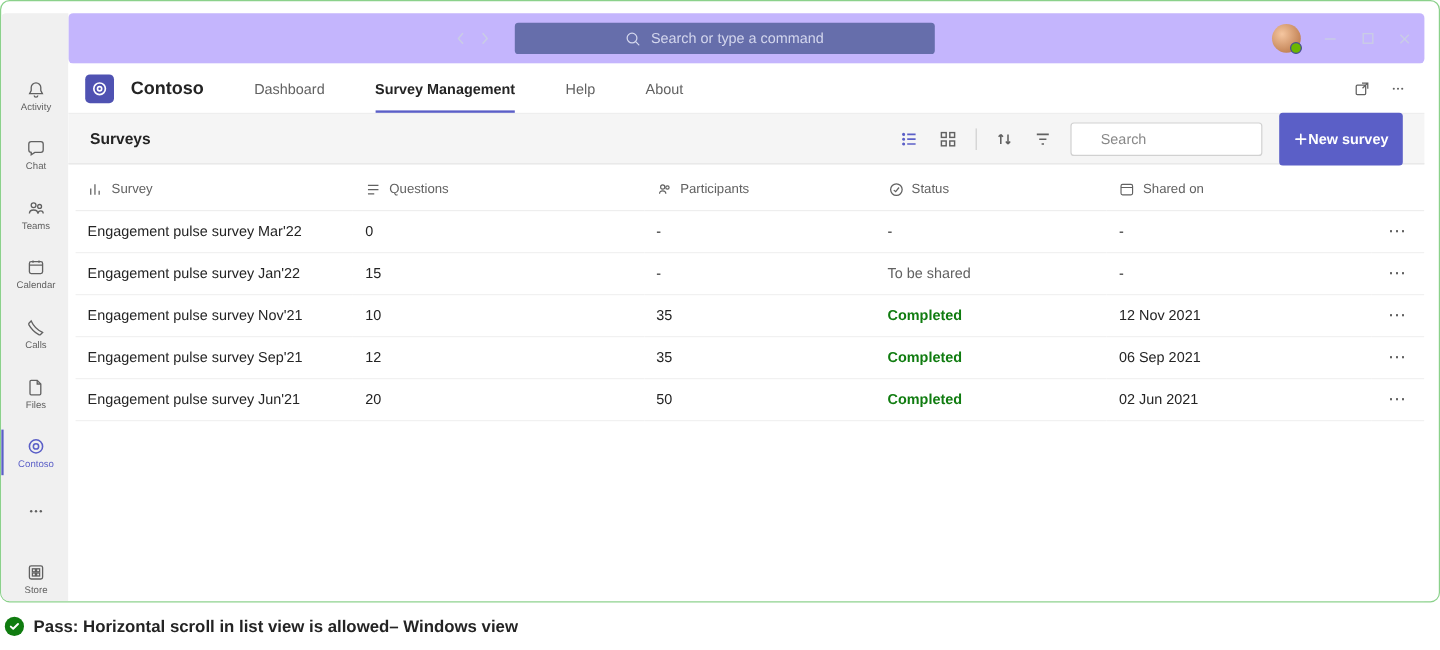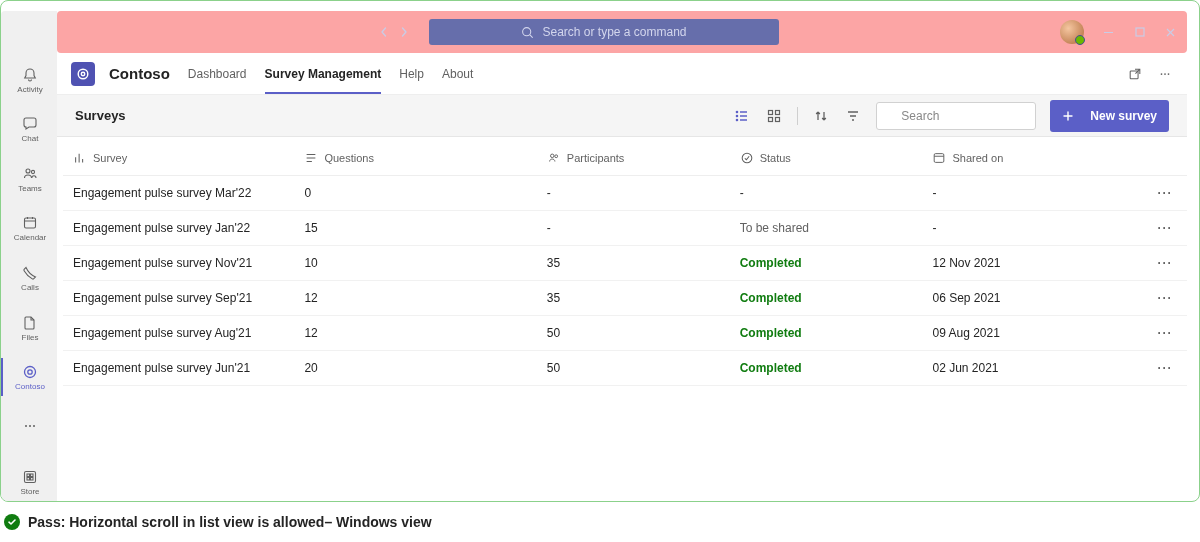--- a/index.html
+++ b/index.html
@@ -18,21 +18,21 @@
     height: 502px;
     border: 1px solid #8bd18b;
     border-radius: 8px;
     overflow: hidden;
     background: #fff;
   }
   .titlebar {
     position: absolute;
     left: 56px; right: 12px; top: 10px;
     height: 42px;
-    background: #fca5a5;
+    background: #c4b5fd;
     border-radius: 4px;
     display: flex;
     align-items: center;
   }
   .tb-nav { display: flex; align-items: center; margin-left: 320px; gap: 6px; color: #c9cce6; }
   .tb-chev { width: 14px; height: 14px; cursor: pointer; display: flex; align-items: center; justify-content: center; }
   .tb-search {
     margin-left: 18px;
     width: 350px; height: 26px;
     background: #666eab;
@@ -73,32 +73,32 @@
   }
   .rail-item.active { color:#5b5fc7; border-left:2px solid #5b5fc7;}
   .rail-item .ri-icon { width:18px; height:18px; display:flex; align-items:center; justify-content:center;}
   .rail-item .ri-label { font-size:8px; }
 
   .apphost { position:absolute; left:56px; top:52px; right:12px; bottom:0; background:#fff; display:flex; flex-direction:column;}
   .apphdr { height:42px; display:flex; align-items:center; padding:0 14px; gap:14px; border-bottom:1px solid #eee;}
   .applogo { width:24px; height:24px; background:#4f52b2; border-radius:4px; display:flex; align-items:center; justify-content:center; color:#fff;}
   .appname { font-weight:700; font-size:15px; color:#242424;}
   .apptabs { display:flex; gap:18px; margin-left:4px; font-size:12px;}
-  .apptab { padding:13px 0 11px; cursor:pointer; color:#616161; border-bottom:2px solid transparent;}
+  .apptab { padding:13px 0 11px; cursor:pointer; color:#616161; border-bottom:2px solid transparent;margin-left:24px;}
   .apptab.active { color:#242424; font-weight:600; border-bottom:2px solid #5b5fc7;}
   .apphdr-right { margin-left:auto; display:flex; align-items:center; gap:14px; color:#616161;}
   .popout, .ellipsis { width:16px; height:16px; cursor:pointer; display:flex; align-items:center; justify-content:center; }
 
   .subbar { height:42px; background:#f5f5f5; border-bottom:1px solid #e6e6e6; display:flex; align-items:center; padding:0 18px;}
   .subtitle { font-weight:700; font-size:13px;}
   .sub-right { margin-left:auto; display:flex; align-items:center; gap:14px; color:#616161;}
   .vicon { width:18px; height:18px; display:flex; align-items:center; justify-content:center; cursor:pointer;}
   .vsep { width:1px; height:18px; background:#cfcfcf;}
   .srch { width:160px; height:28px; border:1px solid #d1d1d1; border-radius:3px; background:#fff; padding:0 24px; display:flex; align-items:center; color:#888; font-size:12px; cursor:text;}
-  .newbtn { height:32px; background:#5b5fc7; color:#fff; border-radius:3px; padding:0 12px; display:flex; align-items:center; gap:16px; font-size:12px; cursor:pointer; font-weight:600;}
+  .newbtn { height:44px; background:#5b5fc7; color:#fff; border-radius:3px; padding:0 12px; display:flex; align-items:center; gap:0; font-size:12px; cursor:pointer; font-weight:600;}
 
   .tablewrap { flex:1; overflow:hidden; padding-left:6px;}
   table { width:100%; border-collapse:collapse; table-layout:fixed;}
   thead th { text-align:left; font-weight:400; color:#616161; font-size:11px; padding:14px 10px 10px; border-bottom:1px solid #eee;}
   thead th .hd { display:flex; align-items:center; gap:6px;}
   tbody td { padding:10px 10px; font-size:12px; border-bottom:1px solid #f1f1f1; vertical-align:middle;}
   .c-survey { color:#242424; }
   .c-status-completed { color:#107c10; font-weight:600;}
   .c-status-tbs { color:#616161;}
   .row-more { text-align:center; color:#616161; cursor:pointer; font-weight:700; letter-spacing:1px;}
@@ -407,28 +407,20 @@
             </tr>
             <tr>
               <td class="c-survey">Engagement pulse survey Sep'21</td>
               <td>12</td>
               <td>35</td>
               <td class="c-status-completed">Completed</td>
               <td>06 Sep 2021</td>
               <td class="row-more">···</td>
             </tr>
             <tr>
-              <td class="c-survey">Engagement pulse survey Aug'21</td>
-              <td>12</td>
-              <td>50</td>
-              <td class="c-status-completed">Completed</td>
-              <td>09 Aug 2021</td>
-              <td class="row-more">···</td>
-            </tr>
-            <tr>
               <td class="c-survey">Engagement pulse survey Jun'21</td>
               <td>20</td>
               <td>50</td>
               <td class="c-status-completed">Completed</td>
               <td>02 Jun 2021</td>
               <td class="row-more">···</td>
             </tr>
           </tbody>
       </table>
     </div>

